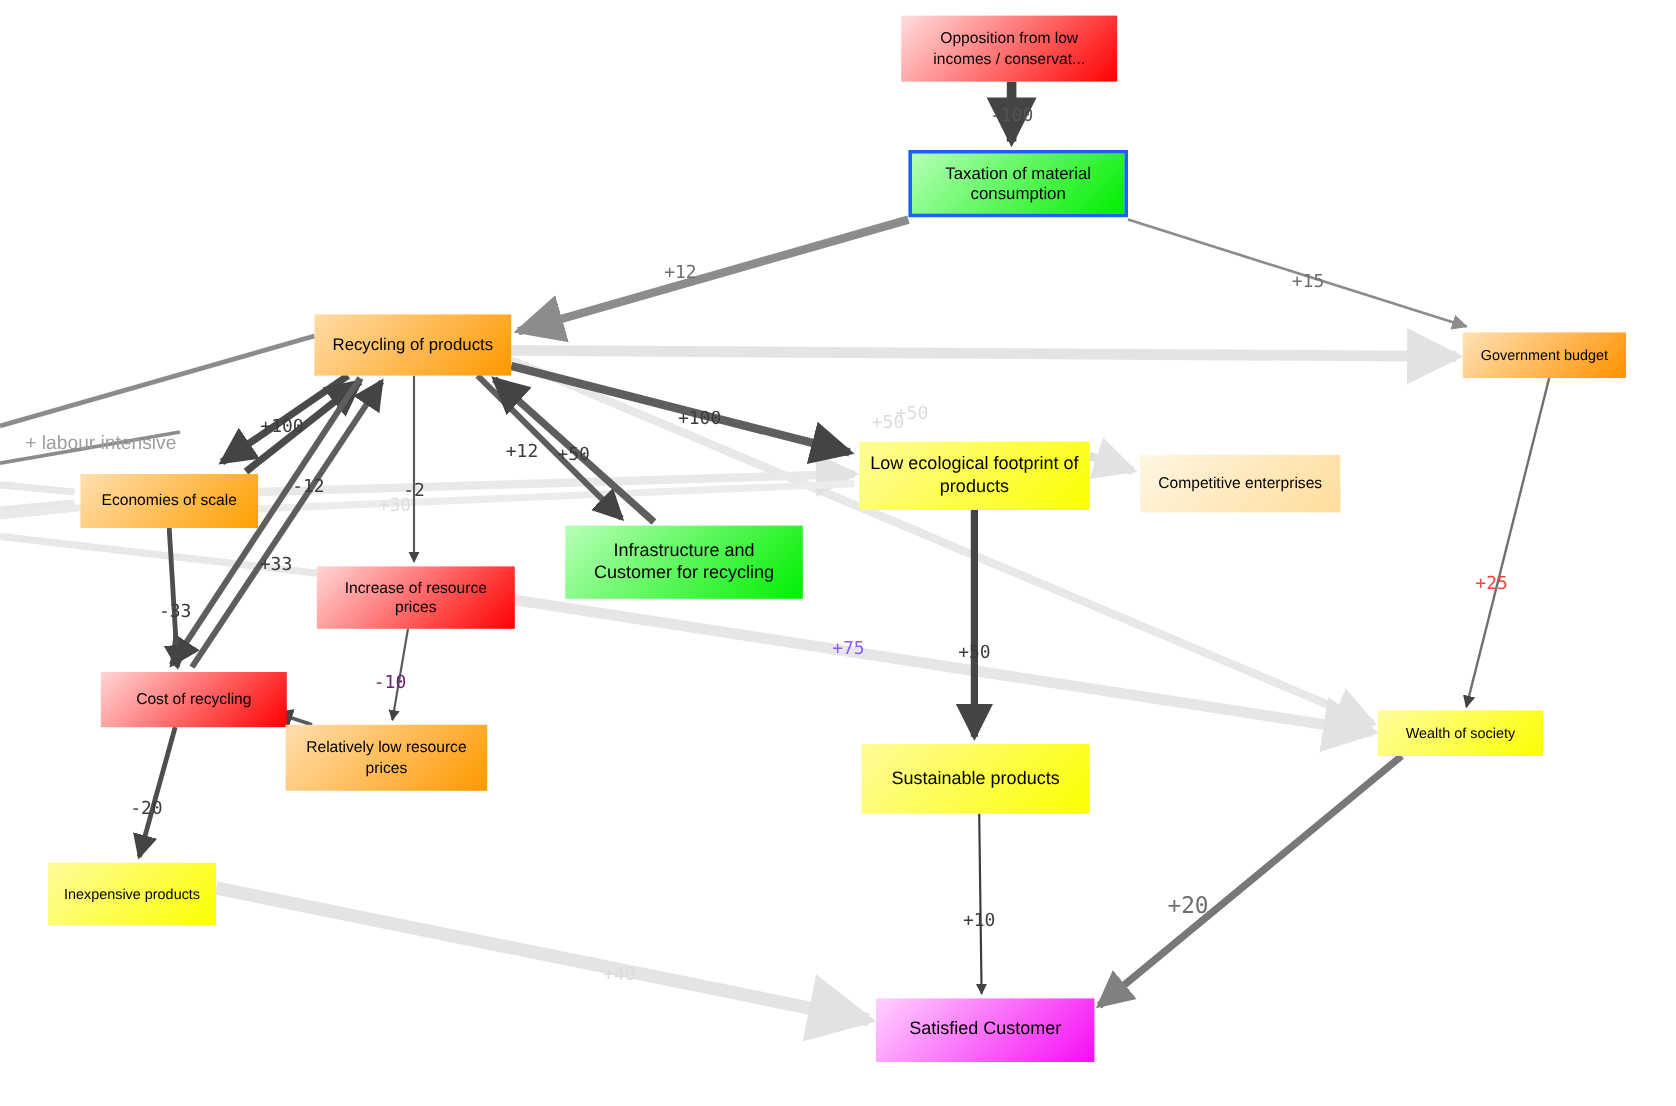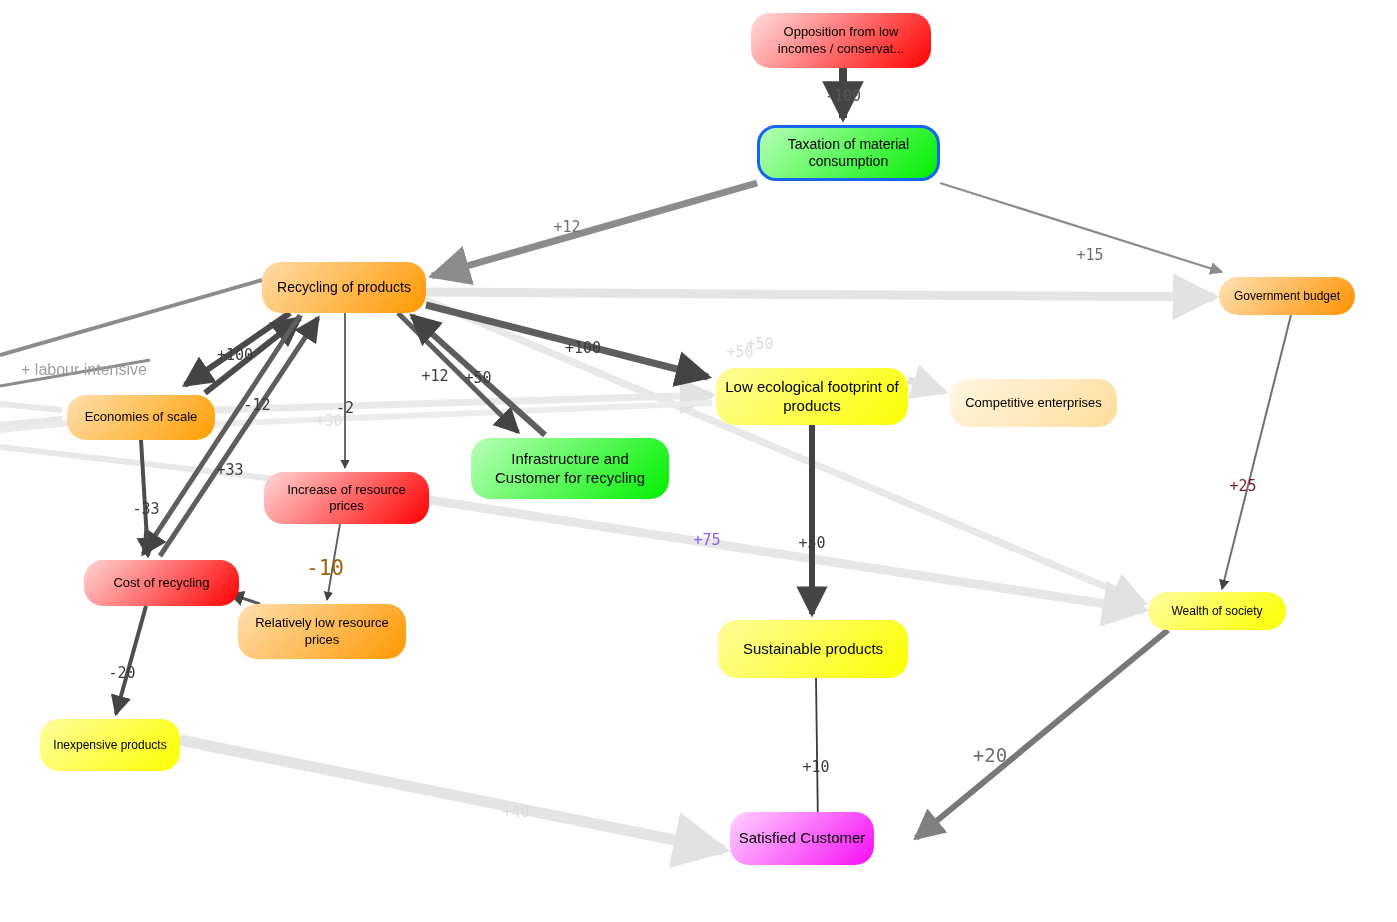--- a/index.html
+++ b/index.html
@@ -1,19 +1,19 @@
 <!DOCTYPE html>
 <html><head>
 <meta charset="utf-8">
 <style>
   html,body{margin:0;padding:0;background:#ffffff;}
   body{width:1397px;height:922px;position:relative;overflow:hidden;
        font-family:"Liberation Sans","DejaVu Sans",sans-serif;}
   #canvas{position:absolute;left:0;top:0;width:1397px;height:922px;}
-  .node{position:absolute;border-radius:19px;display:flex;align-items:center;
+  .node{position:absolute;border-radius:0;display:flex;align-items:center;
         justify-content:center;text-align:center;color:#000;line-height:1.25;
         box-sizing:border-box;padding:2px 8px;}
   .node span{display:block;width:100%;}
   .edge-label{position:absolute;font-family:"DejaVu Sans Mono","Liberation Mono",monospace;
         white-space:nowrap;transform:translate(-50%,-50%);letter-spacing:0px;}
   .txt-label{position:absolute;white-space:nowrap;transform:translate(-50%,-50%);
         font-family:"Liberation Sans","DejaVu Sans",sans-serif;}
 </style>
 </head>
 <body>
@@ -176,40 +176,40 @@
 </div>
 
 <div class="node" style="left:1148px;top:592px;width:138px;height:38px;background:linear-gradient(135deg,#fffd9e,#fbff00);font-size:12px;">
   <span>Wealth of society</span>
 </div>
 
 <div class="node" style="left:40px;top:719px;width:140px;height:52px;background:linear-gradient(135deg,#fffc9c,#fbff00);font-size:12px;text-align:center;">
   <span>Inexpensive products</span>
 </div>
 
-<div class="node" style="left:730px;top:812px;width:144px;height:53px;background:linear-gradient(135deg,#ffd2ff,#f50df5);font-size:15px;">
+<div class="node" style="left:730px;top:832px;width:182px;height:53px;background:linear-gradient(135deg,#ffd2ff,#f50df5);font-size:15px;">
   <span>Satisfied Customer</span>
 </div>
 
 <div class="edge-label" style="left:843px;top:96px;color:#555555;font-size:15px;">-100</div>
 <div class="edge-label" style="left:567px;top:227px;color:#6f6f6f;font-size:15px;">+12</div>
-<div class="edge-label" style="left:1090px;top:234px;color:#6f6f6f;font-size:15px;margin-top:21px;">+15</div>
+<div class="edge-label" style="left:1090px;top:234px;color:#6f6f6f;font-size:15px;">+15</div>
 <div class="edge-label" style="left:235px;top:355px;color:#3b3b3b;font-size:15px;">+100</div>
 <div class="edge-label" style="left:257px;top:405px;color:#3b3b3b;font-size:15px;">-12</div>
 <div class="edge-label" style="left:345px;top:408px;color:#3b3b3b;font-size:15px;">-2</div>
 <div class="edge-label" style="left:583px;top:348px;color:#3b3b3b;font-size:15px;">+100</div>
 <div class="edge-label" style="left:435px;top:376px;color:#3b3b3b;font-size:15px;">+12</div>
 <div class="edge-label" style="left:478px;top:378px;color:#3b3b3b;font-size:15px;">+50</div>
 <div class="edge-label" style="left:230px;top:470px;color:#3b3b3b;font-size:15px;">+33</div>
 <div class="edge-label" style="left:146px;top:509px;color:#3b3b3b;font-size:15px;">-33</div>
 <div class="edge-label" style="left:329px;top:421px;color:#e0e0e0;font-size:15px;">+30</div>
 <div class="edge-label" style="left:740px;top:352px;color:#dcdcdc;font-size:15px;">+50</div>
 <div class="edge-label" style="left:760px;top:344px;color:#dcdcdc;font-size:15px;">+50</div>
-<div class="edge-label" style="left:325px;top:568px;color:#a16207;font-size:21px;">-10</div>
+<div class="edge-label" style="left:325px;top:568px;color:#701a75;font-size:15px;">-10</div>
 <div class="edge-label" style="left:122px;top:673px;color:#3b3b3b;font-size:15px;">-20</div>
 <div class="edge-label" style="left:812px;top:543px;color:#3b3b3b;font-size:15px;">+50</div>
 <div class="edge-label" style="left:707px;top:540px;color:#8b5cf6;font-size:15px;">+75</div>
-<div class="edge-label" style="left:1243px;top:486px;color:#7f1d1d;font-size:15px;">+25</div>
+<div class="edge-label" style="left:1243px;top:486px;color:#ef4444;font-size:15px;">+25</div>
 <div class="edge-label" style="left:816px;top:767px;color:#3b3b3b;font-size:15px;">+10</div>
 <div class="edge-label" style="left:990px;top:755px;color:#6f6f6f;font-size:19px;">+20</div>
 <div class="edge-label" style="left:516px;top:812px;color:#dcdcdc;font-size:15px;">+40</div>
 
 <div class="txt-label" style="left:84px;top:370px;color:#9e9e9e;font-size:16px;">+ labour intensive</div>
 
 </body></html>

